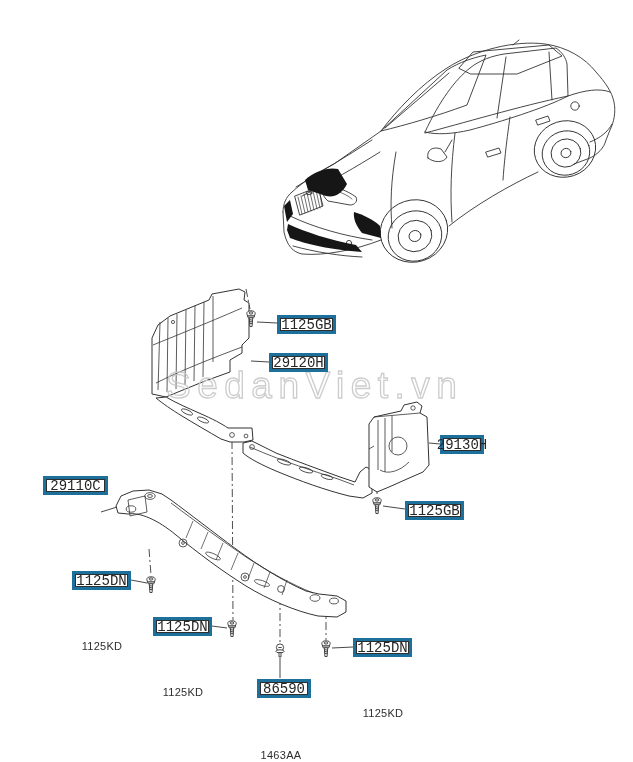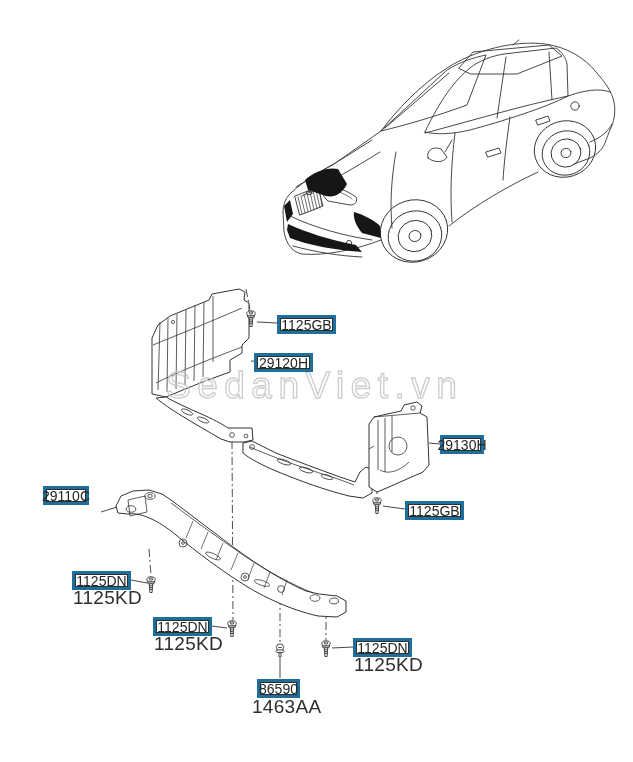--- a/index.html
+++ b/index.html
@@ -8,24 +8,25 @@
     overflow:hidden;font-family:"Liberation Sans",sans-serif;
   }
   .art{position:absolute;left:0;top:0;}
   .callout{
     position:absolute;box-sizing:border-box;height:19px;
     border:3px solid #1d6f9c;background:#ffffff;
     box-shadow:inset 0 0 0 1px #2e2e2e;
     display:flex;align-items:center;justify-content:center;
     font-size:14px;line-height:12px;color:#262626;letter-spacing:0;
     cursor:pointer;
+    font-family:Liberation Mono, monospace;
   }
   .subcode{
     position:absolute;width:58px;text-align:center;
-    font-size:19px;line-height:16px;color:#2e2e2e;letter-spacing:.3px;
+    font-size:11px;line-height:16px;color:#2e2e2e;letter-spacing:.3px;margin-top:48px;
   }
 </style>
 </head>
 <body>
 
 <div class="canvas">
 
   <svg class="art" width="633" height="762" viewBox="0 0 633 762">
     <defs>
       <g id="bolt-proto" fill="#ffffff" stroke="#333333" stroke-width="0.9">
@@ -187,49 +188,49 @@
       </g>
     </g>
 
     <text x="166" y="398" font-family="Liberation Sans, sans-serif" font-size="37" letter-spacing="6.5" fill="none" stroke="#c8c8c8" stroke-width="1.3" opacity="0.9">SedanViet.vn</text>
   </svg>
 
   <div class="callout" style="left:277px;top:315px;width:59px">
     <span>1125GB</span>
   </div>
 
-  <div class="callout" style="left:254px;top:353px;width:59px">
+  <div class="callout" style="left:269px;top:353px;width:59px">
     <span>29120H</span>
   </div>
 
   <div class="callout" style="left:440px;top:435px;width:44px">
     <span>29130H</span>
   </div>
 
   <div class="callout" style="left:405px;top:501px;width:59px">
     <span>1125GB</span>
   </div>
 
-  <div class="callout" style="left:43px;top:486px;width:46px">
+  <div class="callout" style="left:43px;top:476px;width:65px">
     <span>29110C</span>
   </div>
 
   <div class="callout" style="left:72px;top:571px;width:59px">
     <span>1125DN</span>
   </div>
   <div class="subcode" style="left:73px;top:590px">1125KD</div>
 
   <div class="callout" style="left:153px;top:617px;width:59px">
     <span>1125DN</span>
   </div>
   <div class="subcode" style="left:154px;top:636px">1125KD</div>
 
   <div class="callout" style="left:353px;top:638px;width:59px">
     <span>1125DN</span>
   </div>
   <div class="subcode" style="left:354px;top:657px">1125KD</div>
 
-  <div class="callout" style="left:257px;top:679px;width:43px">
+  <div class="callout" style="left:257px;top:679px;width:54px">
     <span>86590</span>
   </div>
   <div class="subcode" style="left:252px;top:699px">1463AA</div>
 
 </div>
 
 </body></html>

